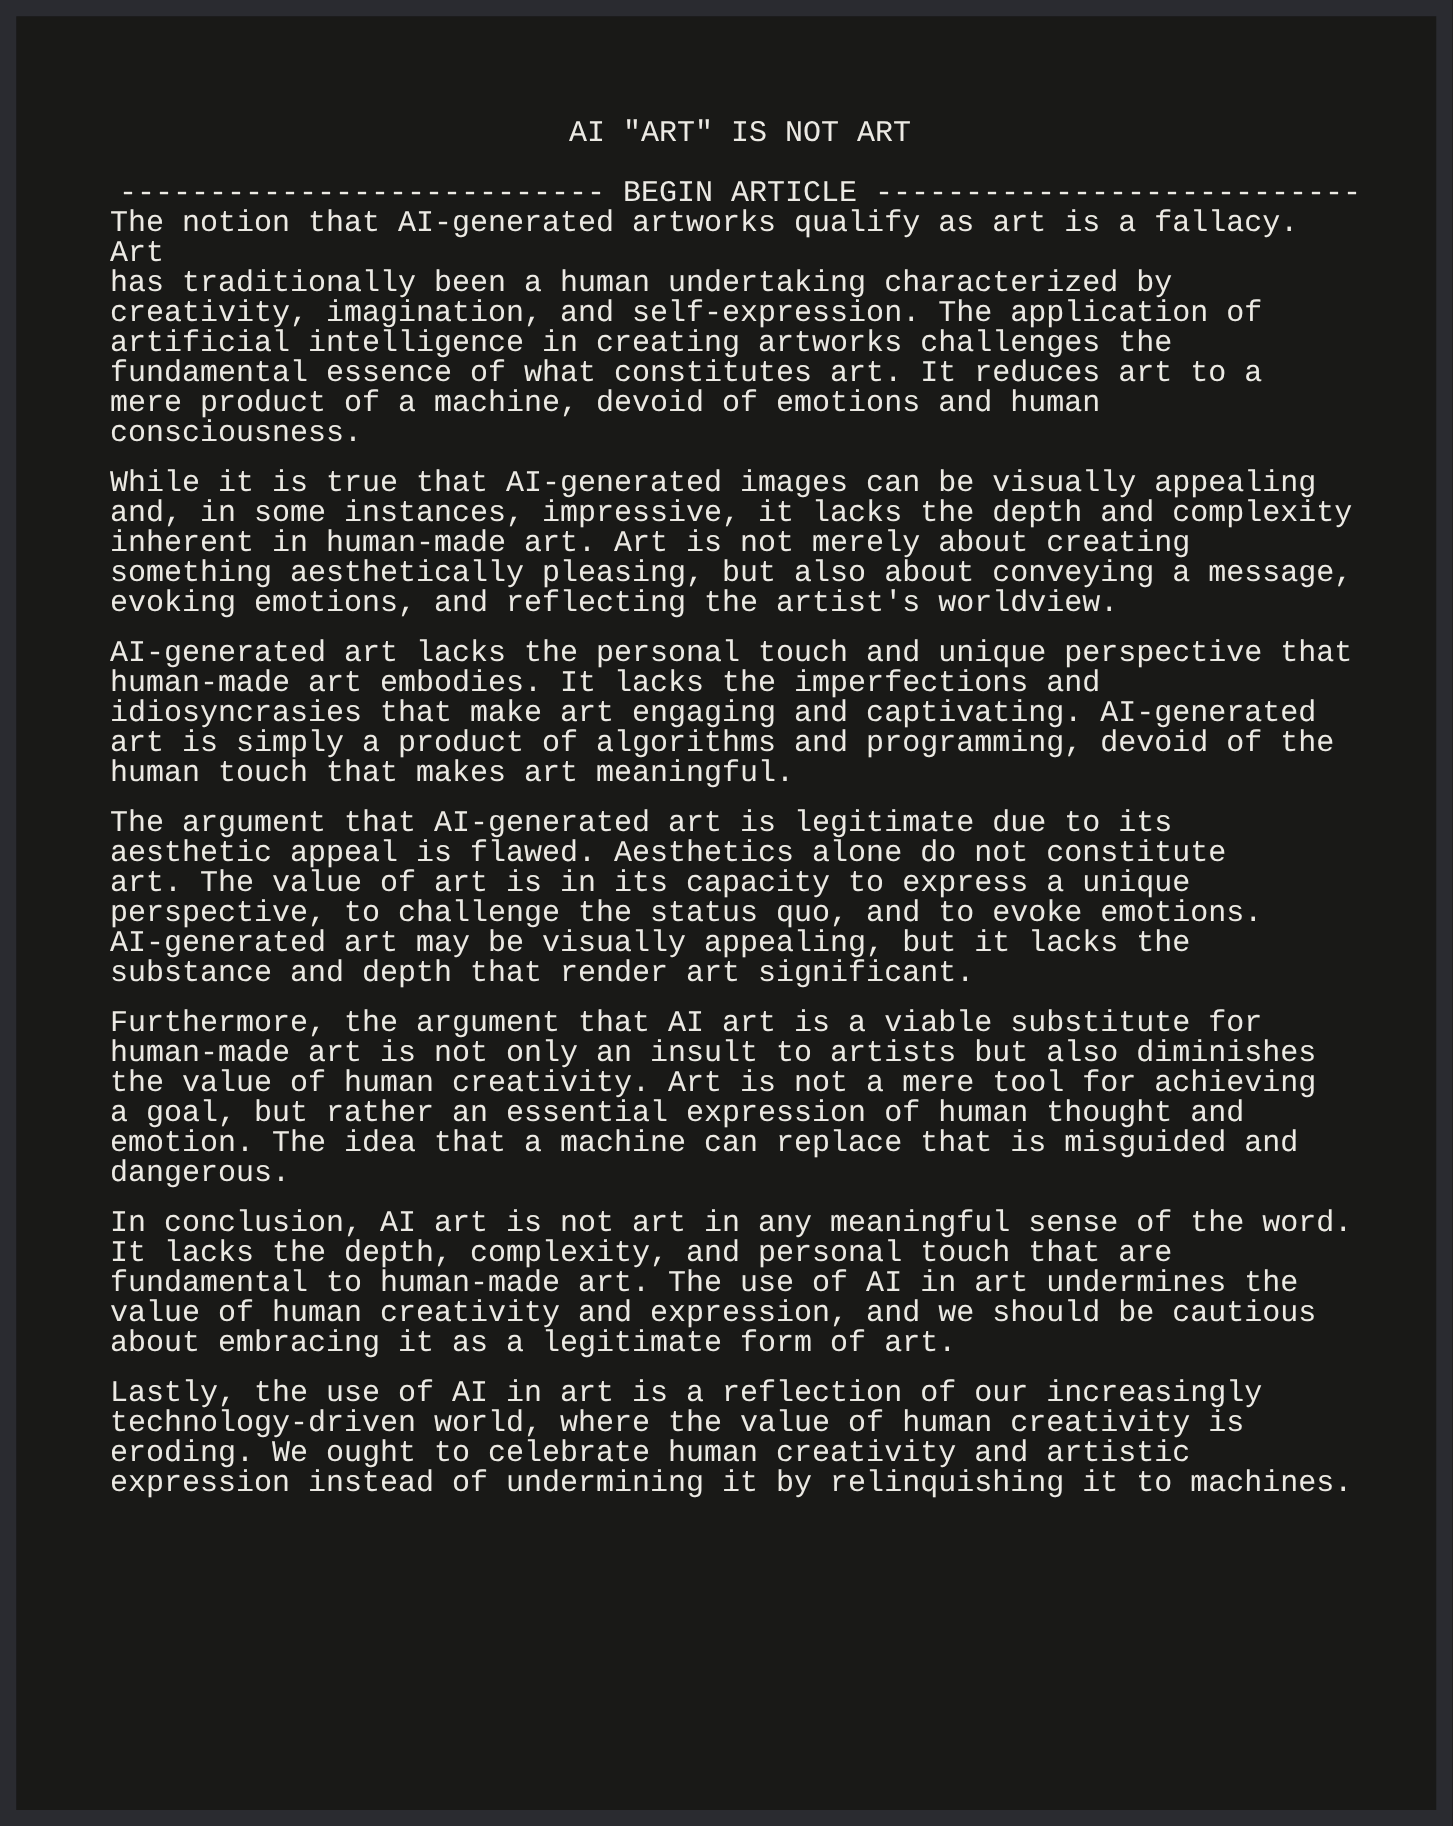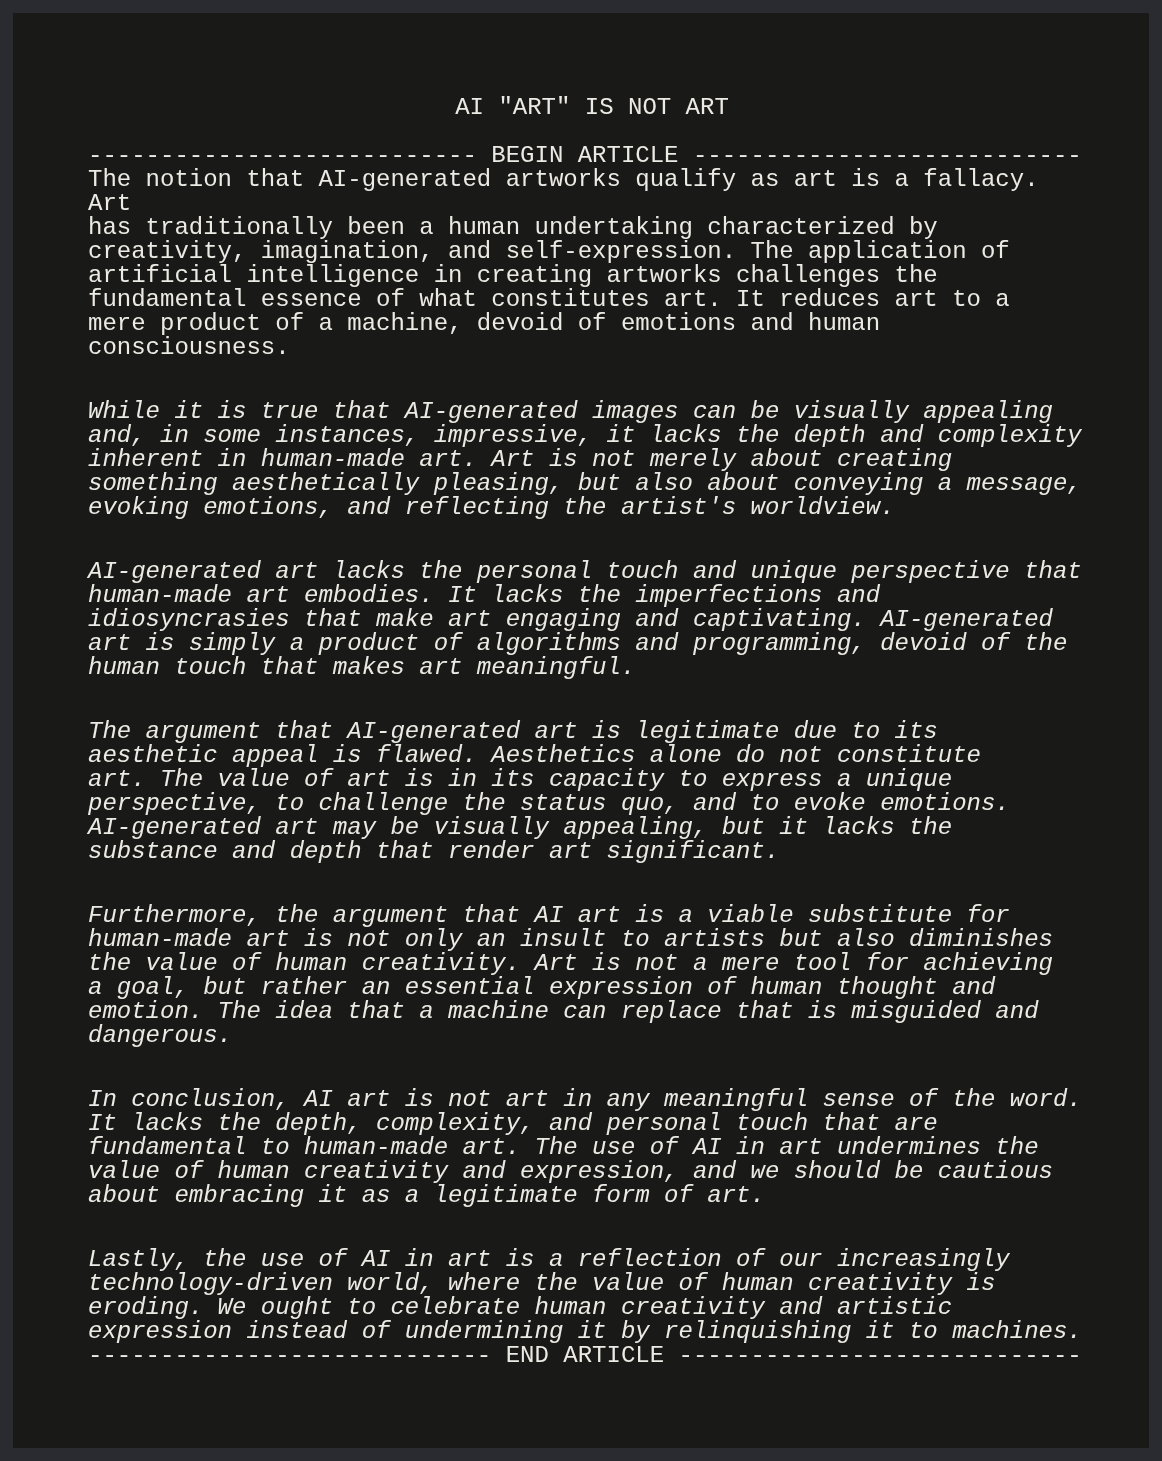--- a/index.html
+++ b/index.html
@@ -32,27 +32,27 @@
   }
   .title-block {
     text-align: center;
     margin-bottom: 24px;           
   }
   .title-line {
     white-space: pre;
   }
   .marker {
     white-space: pre;
+    text-align: center;
   }
   .para {
     white-space: pre-wrap;
   }
   .para + .para {
-    margin-top: 40px;              
-    font-style: italic;
+    margin-top: 16px;              
   }
 </style>
 </head>
 <body>
 
 <div class="page">
   <div class="content">
 
     <div class="title-block">
       <div class="title-line">AI "ART" IS NOT ART</div>
@@ -94,16 +94,15 @@
 It lacks the depth, complexity, and personal touch that are
 fundamental to human-made art. The use of AI in art undermines the
 value of human creativity and expression, and we should be cautious
 about embracing it as a legitimate form of art.</div>
       <div class="para">Lastly, the use of AI in art is a reflection of our increasingly
 technology-driven world, where the value of human creativity is
 eroding. We ought to celebrate human creativity and artistic
 expression instead of undermining it by relinquishing it to machines.</div>
     </div>
 
-    <div class="marker">---------------------------- END ARTICLE ----------------------------</div>
 
   </div>
 </div>
 
 </body></html>

